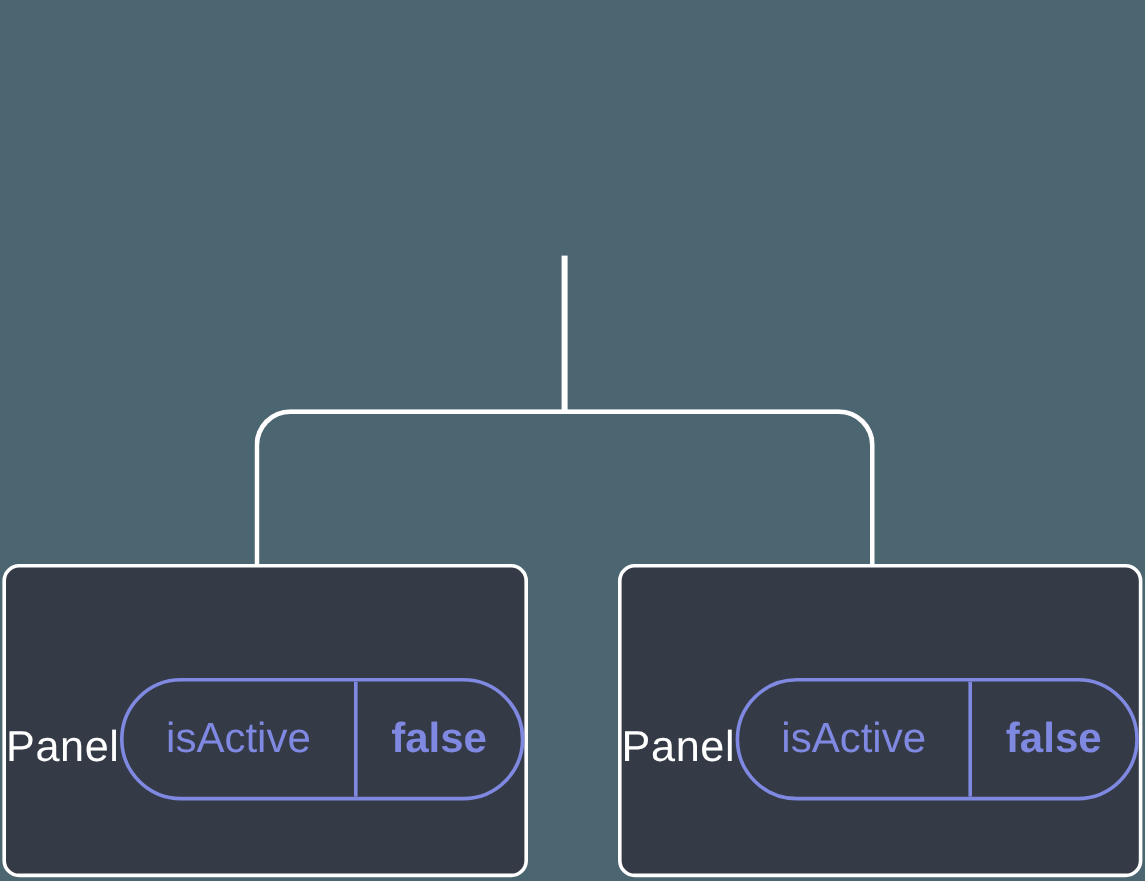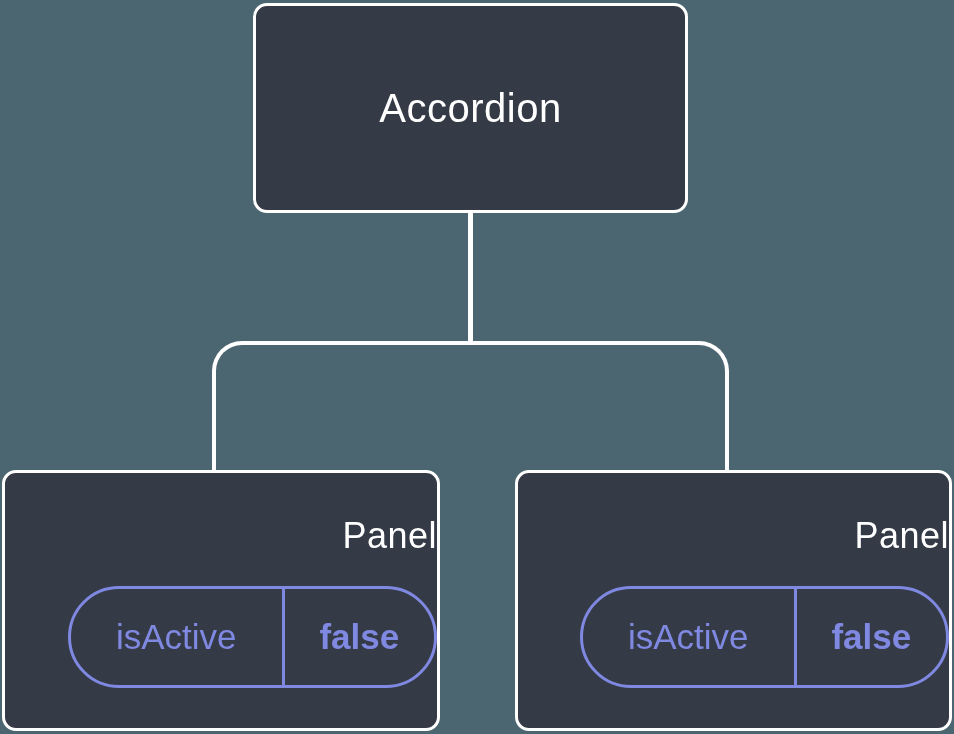--- a/index.html
+++ b/index.html
@@ -59,22 +59,21 @@
     border: 4px solid var(--connector);
     border-bottom: none;
     border-radius: 30px 30px 0 0;
   }
   .node-panel {
     top: 470px;
     width: 438px;
     height: 261px;
     border-radius: 14px;
     display: flex;
-    flex-direction: column;
-    align-items: flex-end;
+    align-items: center;
   }
   .panel-left  { left: 2px; }
   .panel-right { left: 515px; width: 437px; }
   .panel-title {
     margin-top: 42px;
     font-size: 36px;
     font-weight: 500;
     line-height: 1.15;
     color: var(--node-text);
     letter-spacing: 0.5px;
@@ -107,23 +106,20 @@
     align-items: center;
     justify-content: center;
     font-weight: bold;
   }
 </style>
 </head>
 <body>
 
 <div class="canvas">
 
-  <div class="node node-root">
-    <span>Accordion</span>
-  </div>
 
   <div class="connector-stem"></div>
 
   <div class="connector-bracket"></div>
 
   <div class="node node-panel panel-left">
     <div class="panel-title">Panel</div>
     <div class="state-pill">
       <span class="pill-key">isActive</span>
       <span class="pill-divider"></span>

